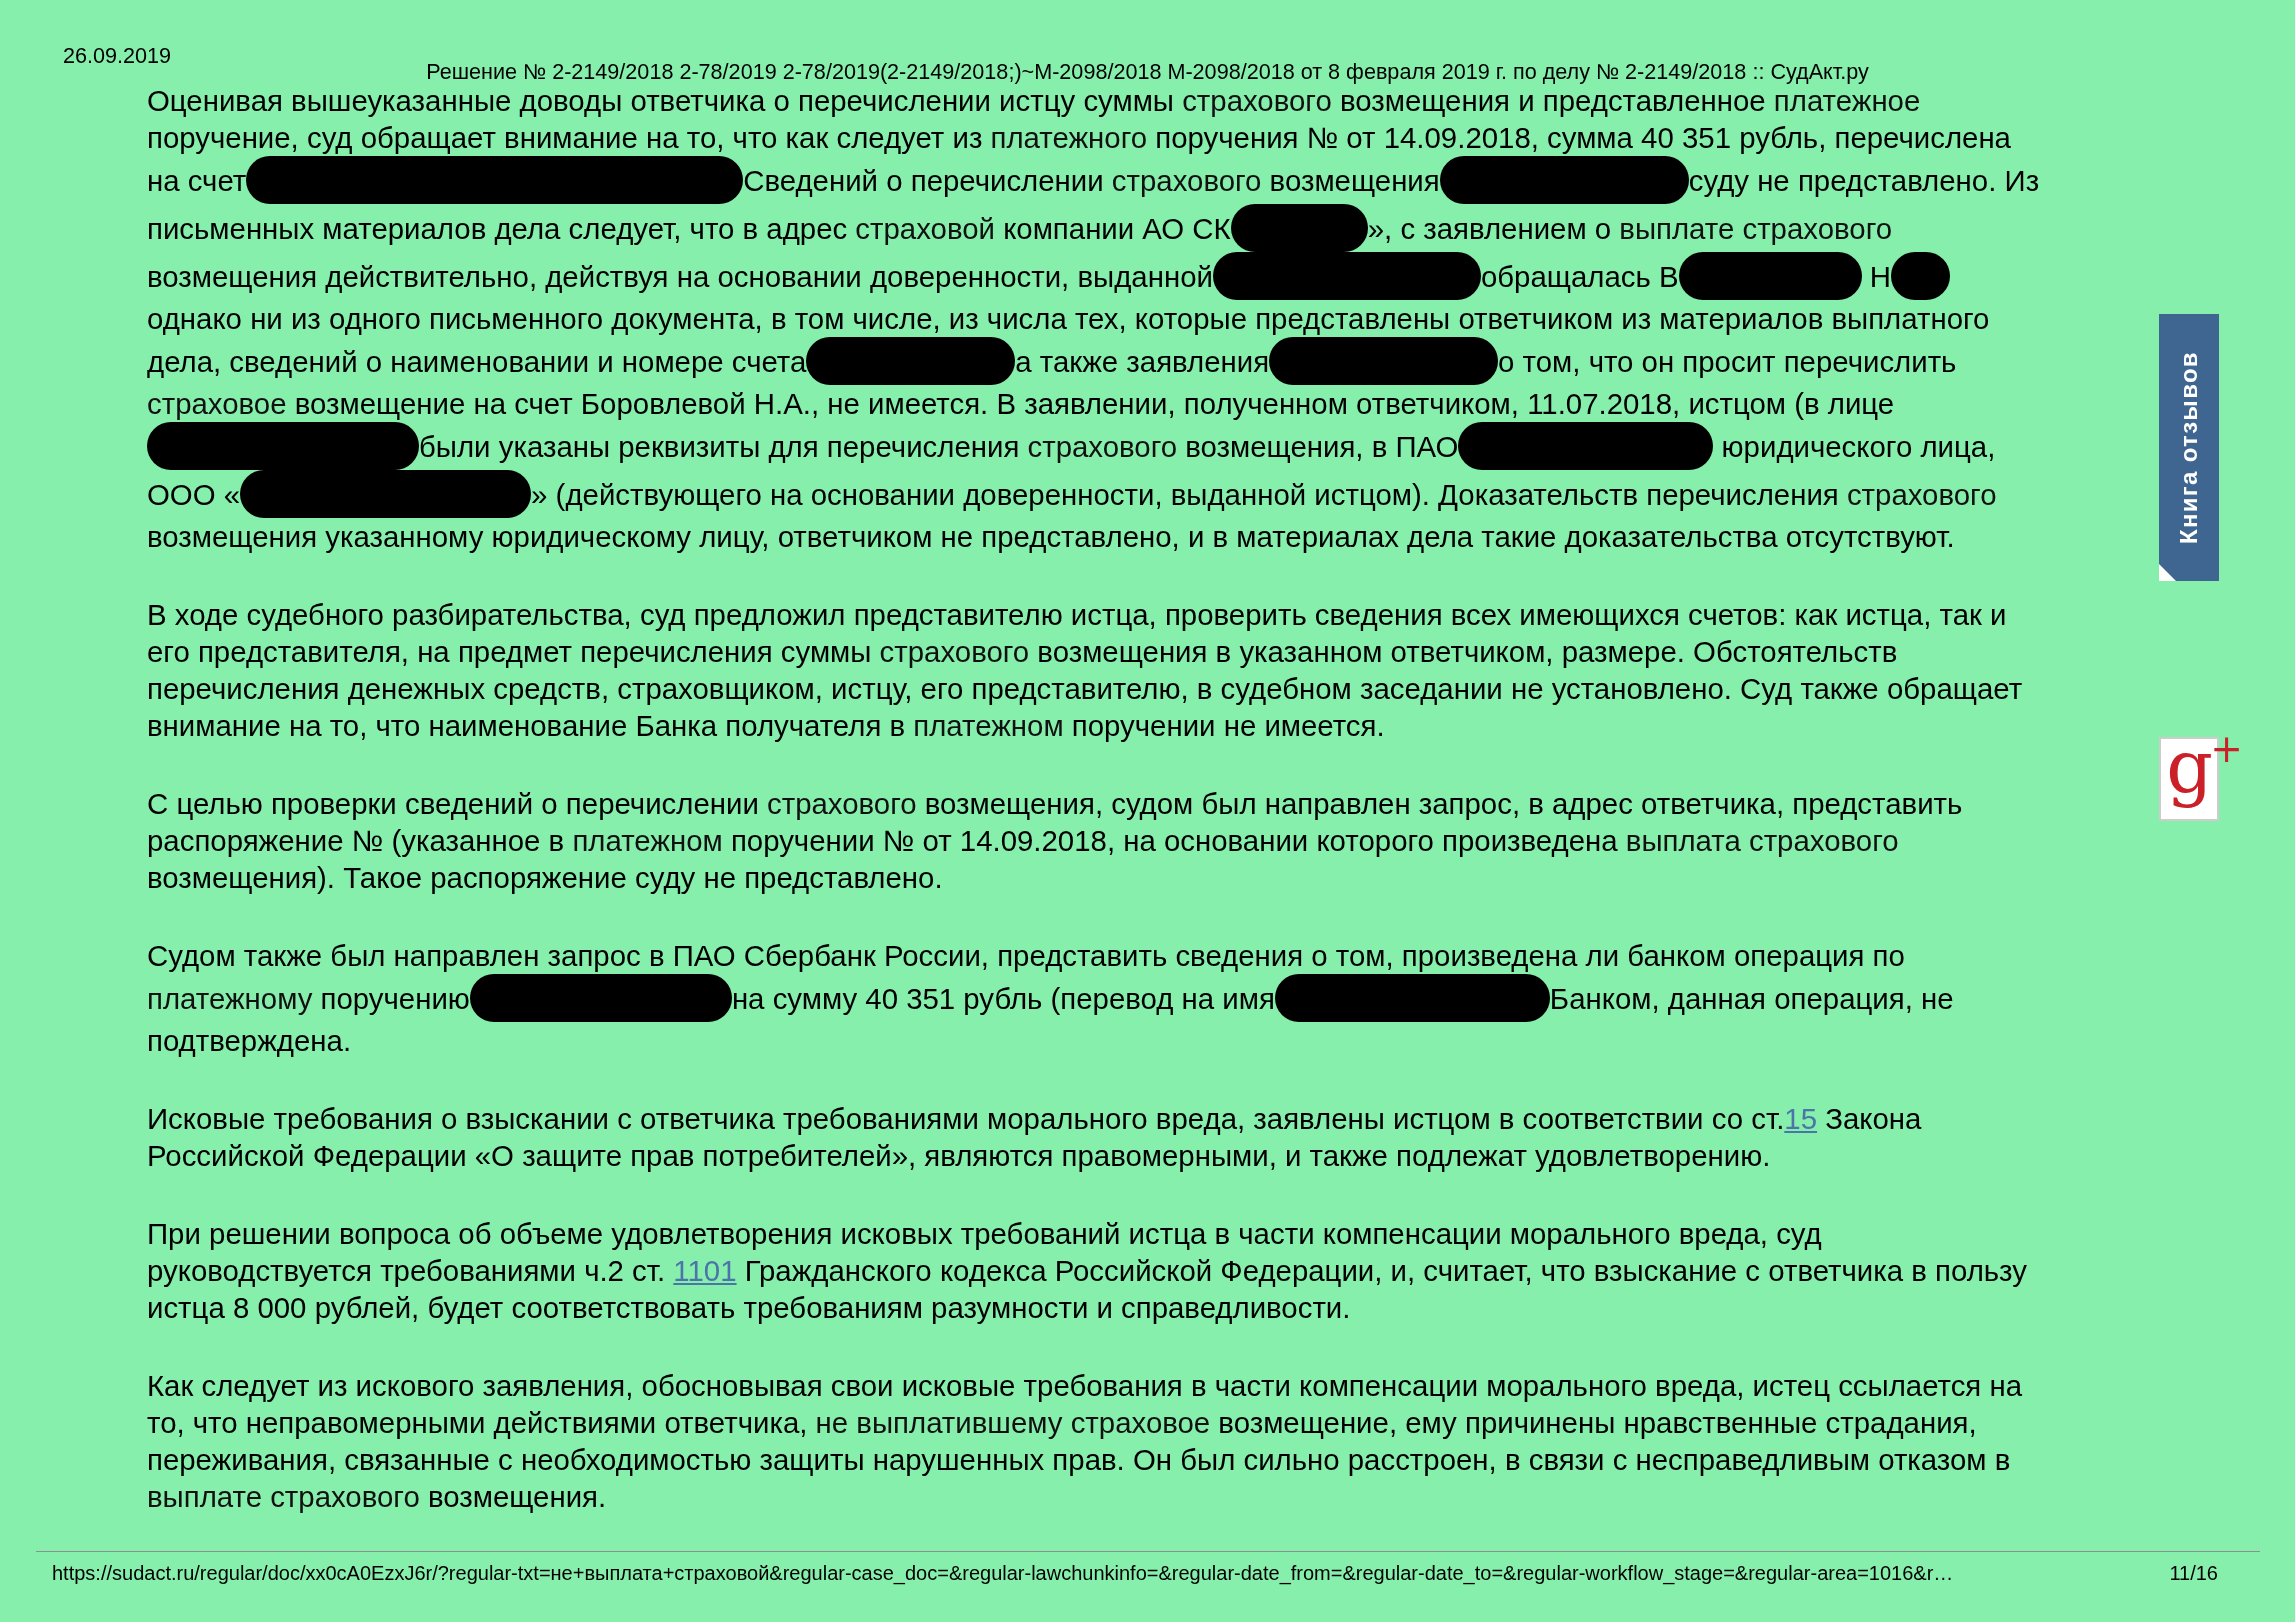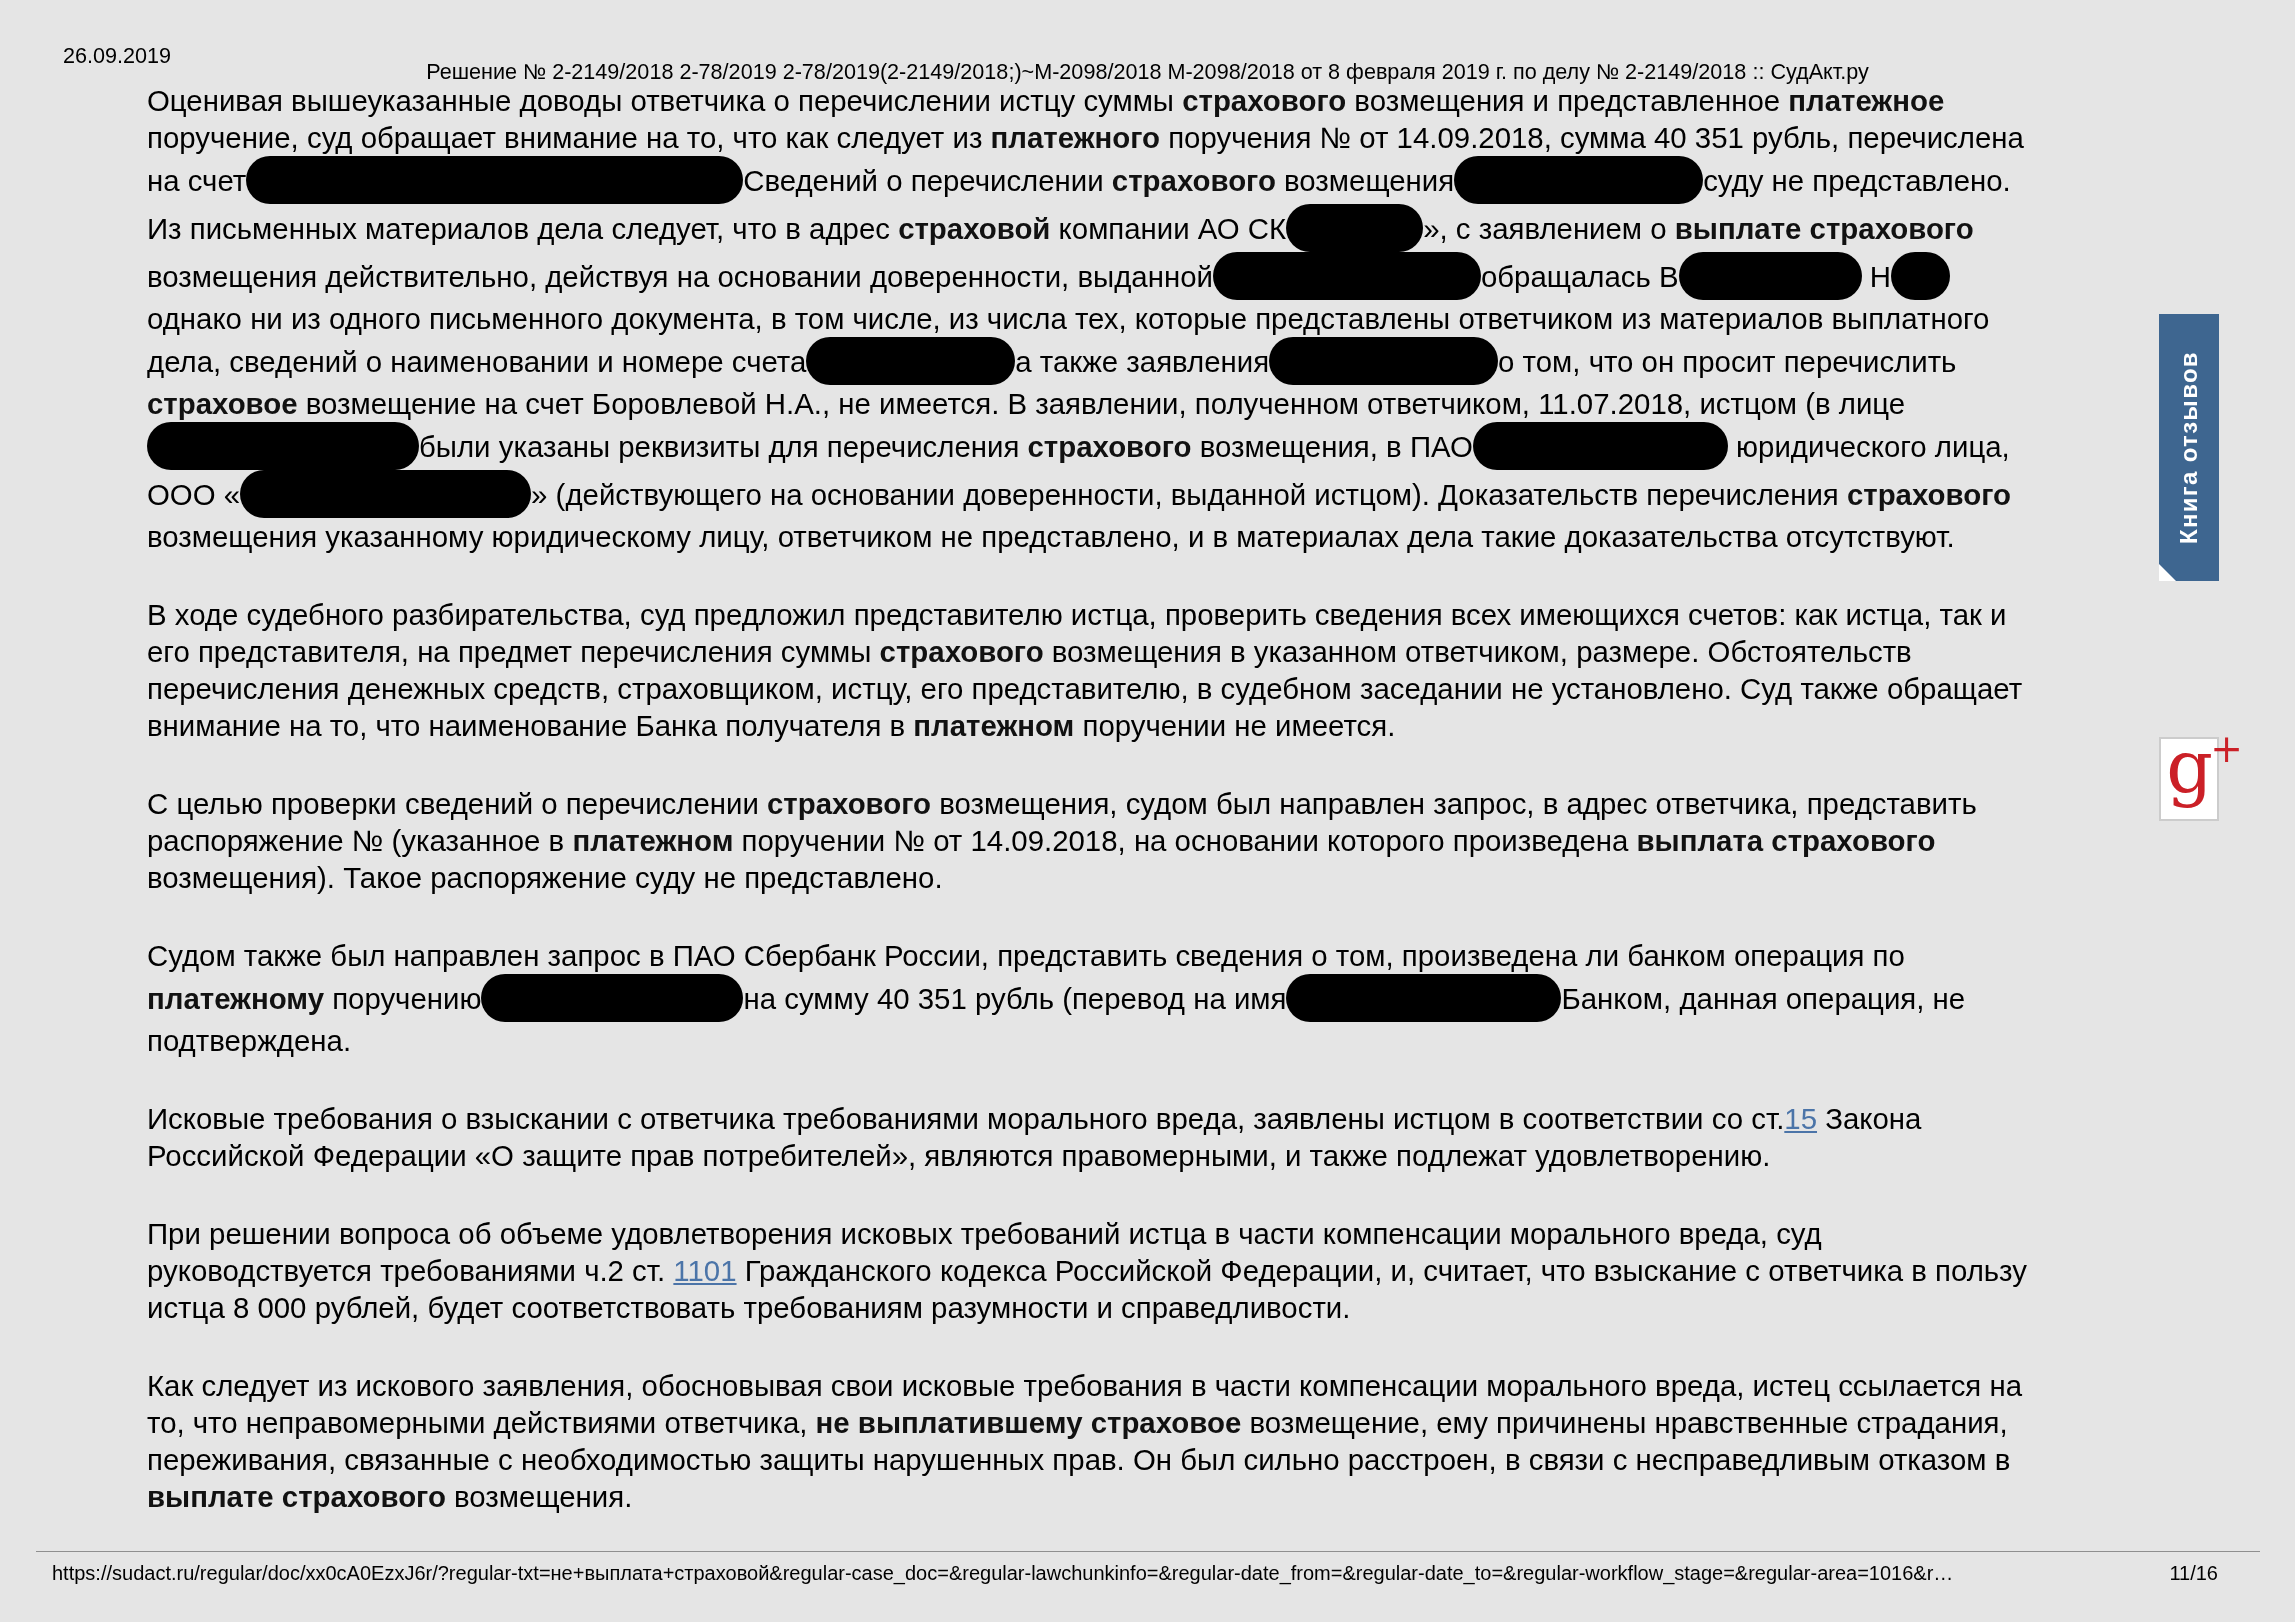--- a/index.html
+++ b/index.html
@@ -1,20 +1,20 @@
 <!DOCTYPE html>
 <html lang="ru" style="--link-color: #4b74a8; --banner-color: #3e6690; --gplus-color: #cb2027;font-size:10.5px"><head>
 <meta charset="utf-8">
 <style>
   html,body{margin:0;padding:0;background:#ffffff;}
   .page{
     position:relative;
     width:2295px;
     height:1622px;
-    background:#e5e5e5;
+    background:#86efac;
     color:#000;
     font-family:"Liberation Sans", sans-serif;
     overflow:hidden;
   }
 
   
   .print-header{position:absolute;top:43px;left:0;width:100%;font-size:21.6px;line-height:26px;color:#000;}
   .print-date{position:absolute;left:63px;top:0;white-space:nowrap;}
   .print-title{display:block;text-align:center;margin:16px 216px;white-space:nowrap;overflow:hidden;}
 
@@ -22,21 +22,21 @@
   .doc{
     position:absolute;
     left:147px;
     top:82px;
     width:1901px;
     font-size:29.4px;
     line-height:37px;
     text-align:left;
   }
   .para{margin:0 0 41px 0;}
-  .term{font-weight:bold;color:#111;}
+  .term{font-weight:normal;color:#111;}
   .law-link{color:var(--link-color,#4b74a8);text-decoration:underline;cursor:pointer;margin-top:24px;}
   .redact{
     display:inline-block;
     background:#000;
     height:48px;
     border-radius:25px;
     vertical-align:-13px;
   }
 
   

